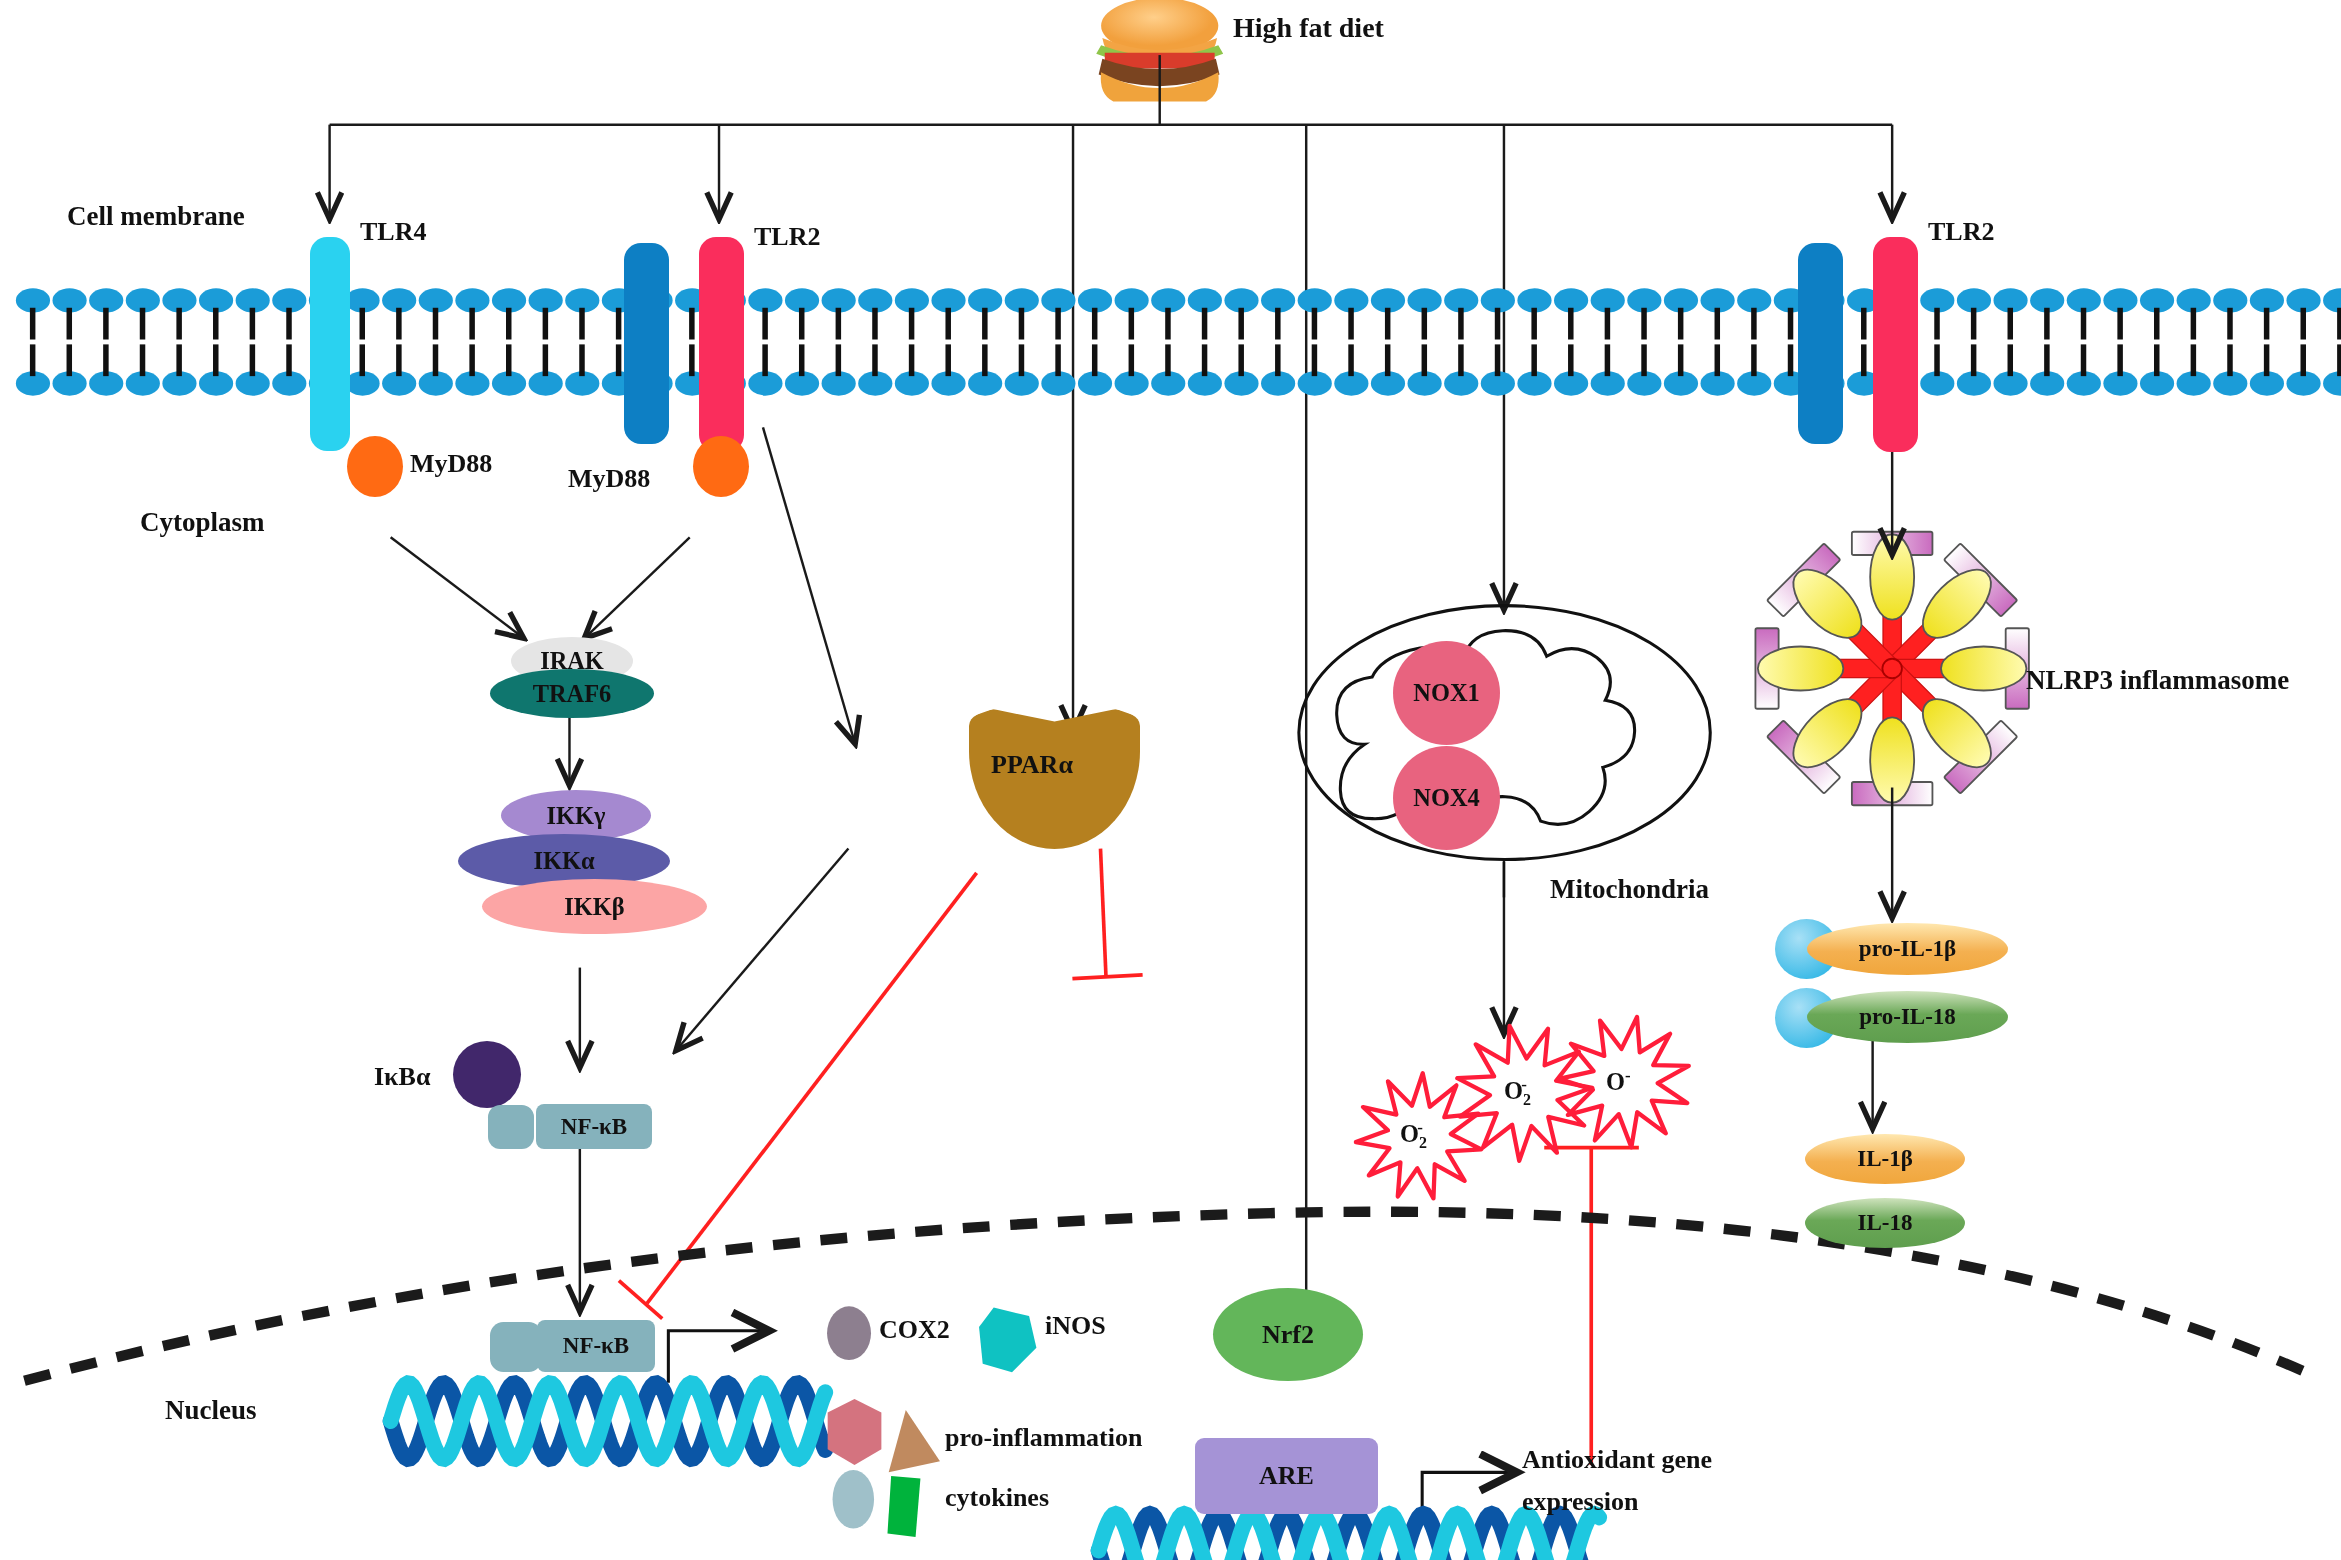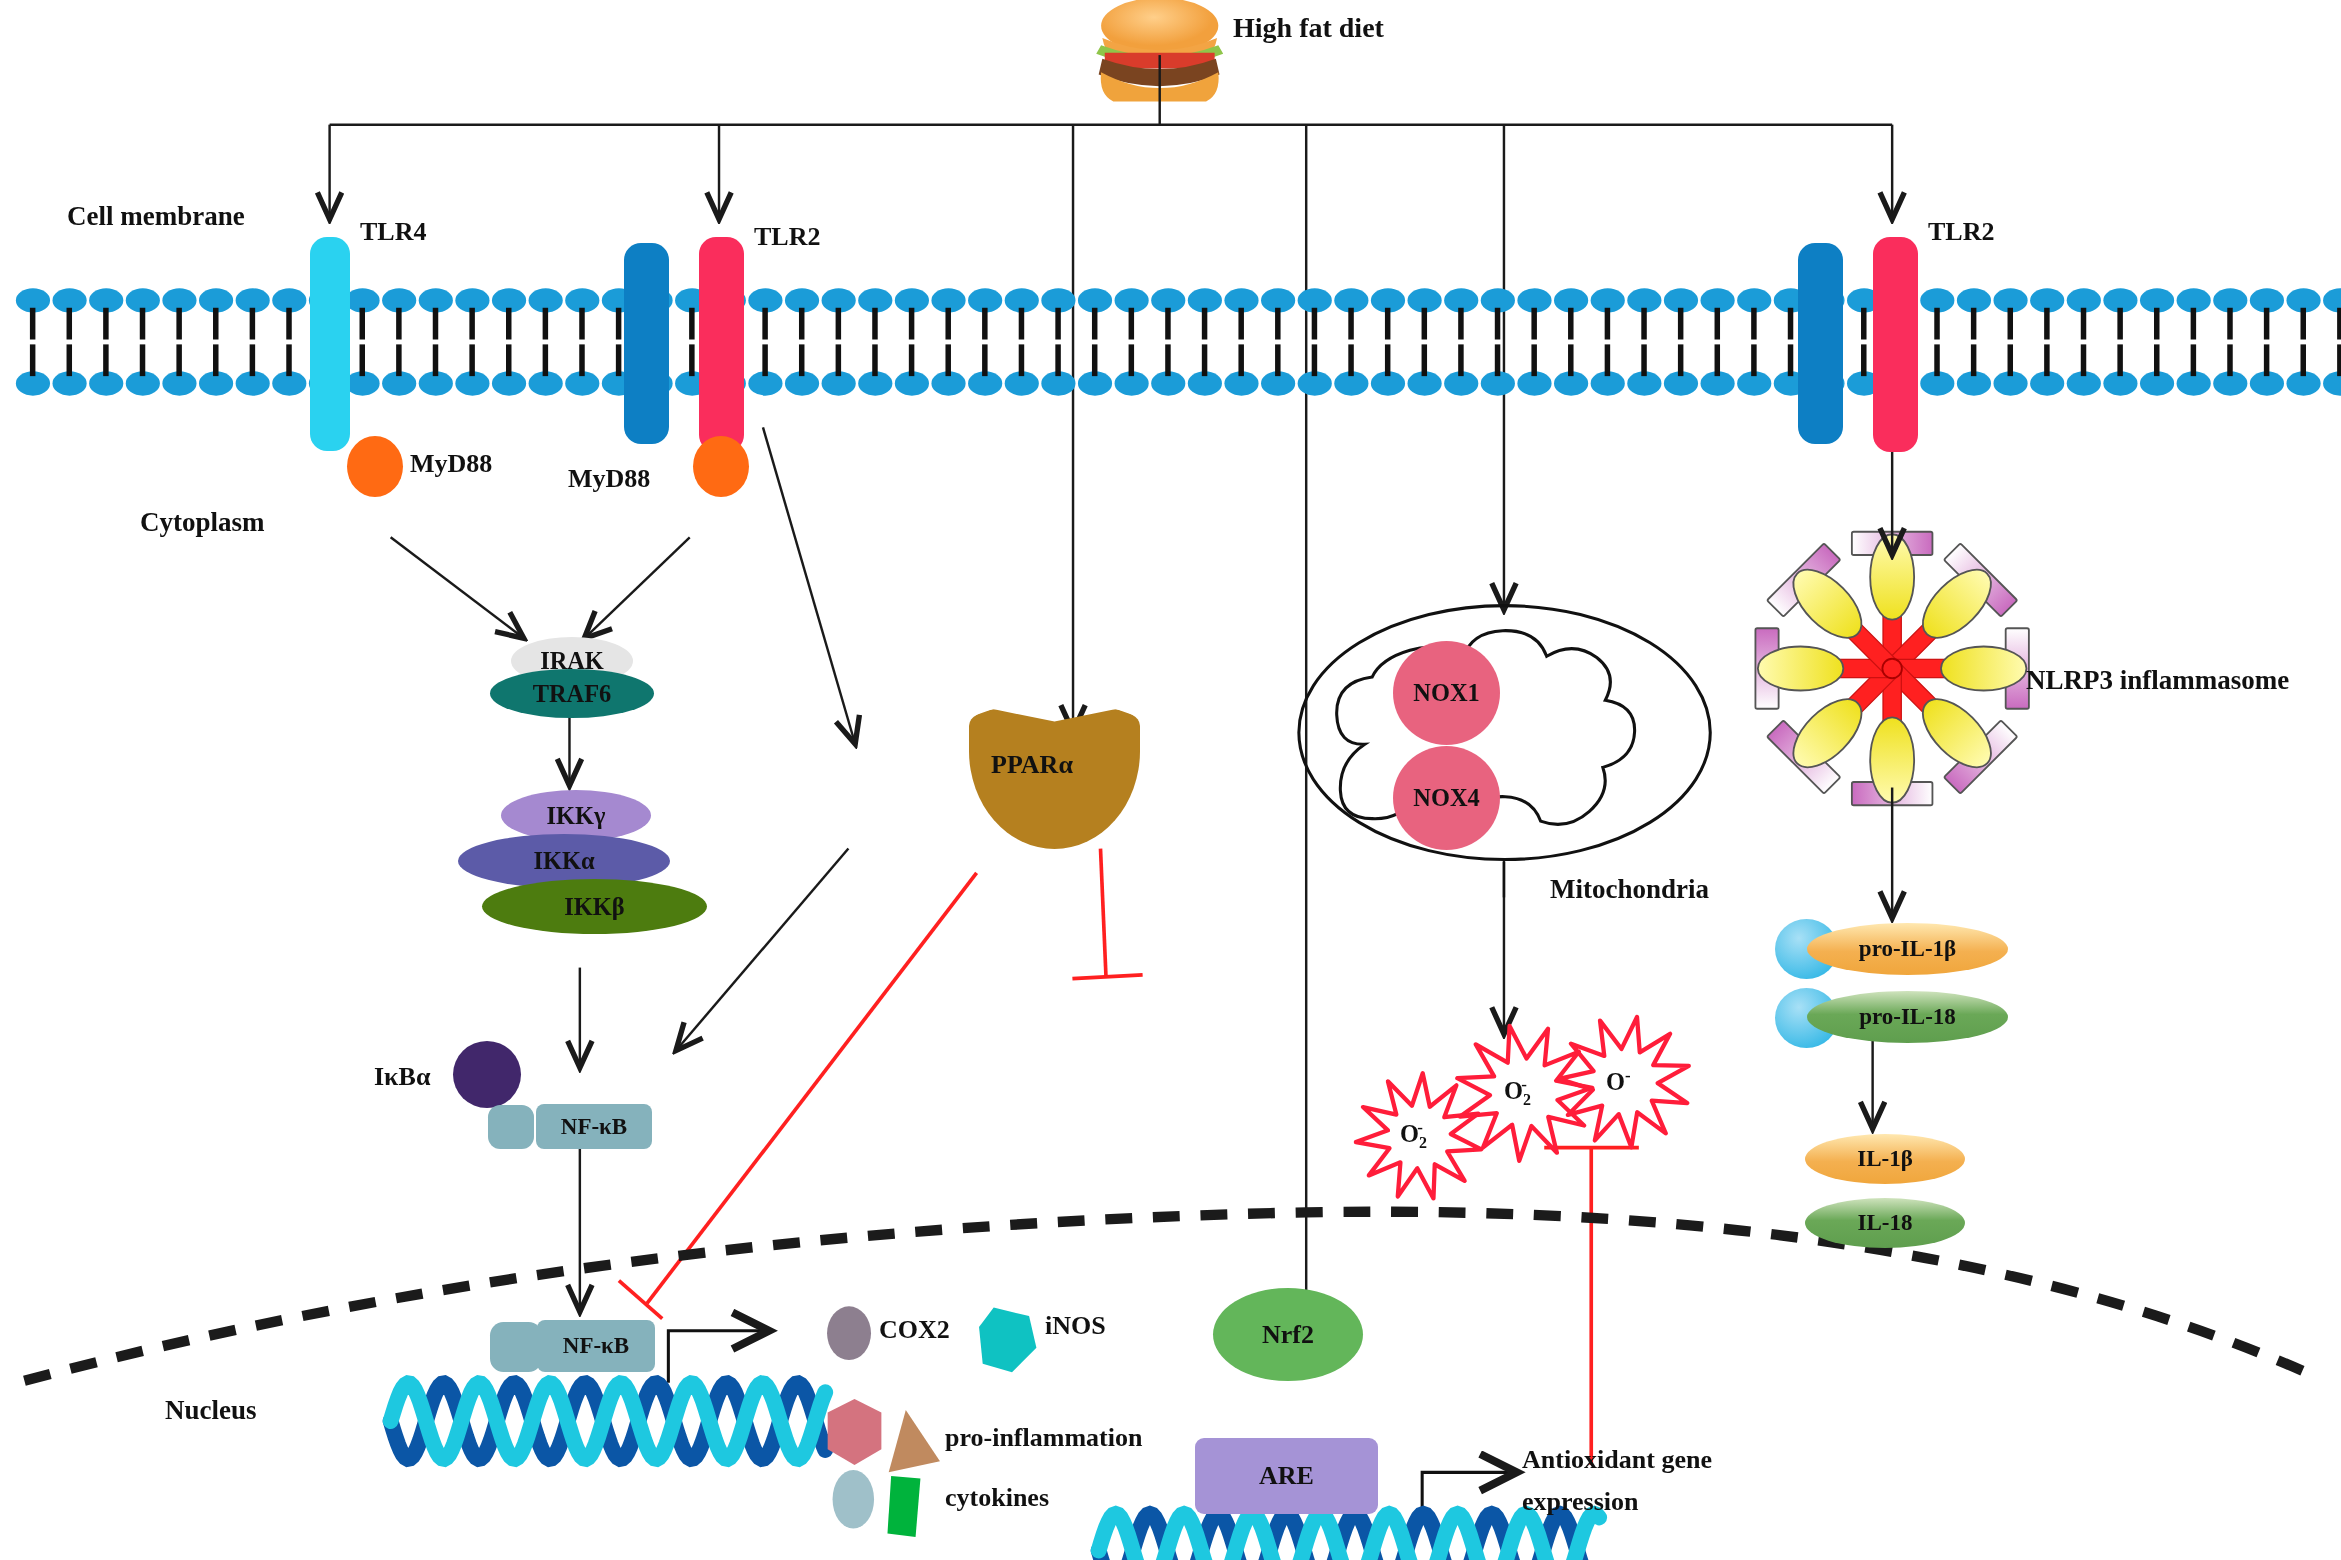--- a/index.html
+++ b/index.html
@@ -503,21 +503,21 @@
   <div class="lbl" style="left:410px;top:449px;font-size:26px;">MyD88</div>
 
   <div class="node ell" style="left:693px;top:436px;width:56px;height:61px;background:#ff6a13;"></div>
   <div class="lbl" style="left:568px;top:464px;font-size:26px;">MyD88</div>
 
   <div class="node ell" style="left:511px;top:637px;width:122px;height:48px;background:#e5e5e5;font-size:24.4px;">IRAK</div>
   <div class="node ell" style="left:490px;top:669px;width:164px;height:49px;background:#0f766e;font-size:24.4px;">TRAF6</div>
 
   <div class="node ell" style="left:501px;top:790px;width:150px;height:51px;background:#a589d0;font-size:24.4px;">IKKγ</div>
   <div class="node ell" style="left:458px;top:834px;width:212px;height:54px;background:#5c5ba8;font-size:24.4px;">IKKα</div>
-  <div class="node ell" style="left:482px;top:879px;width:225px;height:55px;background:#4d7c0f;font-size:24.4px;">IKKβ</div>
+  <div class="node ell" style="left:482px;top:879px;width:225px;height:55px;background:#fca5a5;font-size:24.4px;">IKKβ</div>
 
   <div class="lbl" style="left:374px;top:1062px;font-size:26px;">IκBα</div>
   <div class="node ell" style="left:453px;top:1041px;width:68px;height:67px;background:#41276b;"></div>
   <div style="position:absolute;left:488px;top:1105px;width:46px;height:44px;background:#85b2bc;border-radius:12.2px;"></div>
   <div class="node rr" style="left:536px;top:1104px;width:116px;height:45px;background:#85b2bc;font-size:23px;">NF-κB</div>
 
 
   <div style="position:absolute;left:969px;top:709px;width:171px;height:140px;background:#b5801f;
               border-radius:18% 18% 50% 50% / 12% 12% 70% 70%;
               clip-path:polygon(0% 6%, 14% 0%, 50% 9%, 86% 0%, 100% 6%, 100% 52%, 86% 84%, 62% 100%, 38% 100%, 14% 84%, 0% 52%);"></div>

